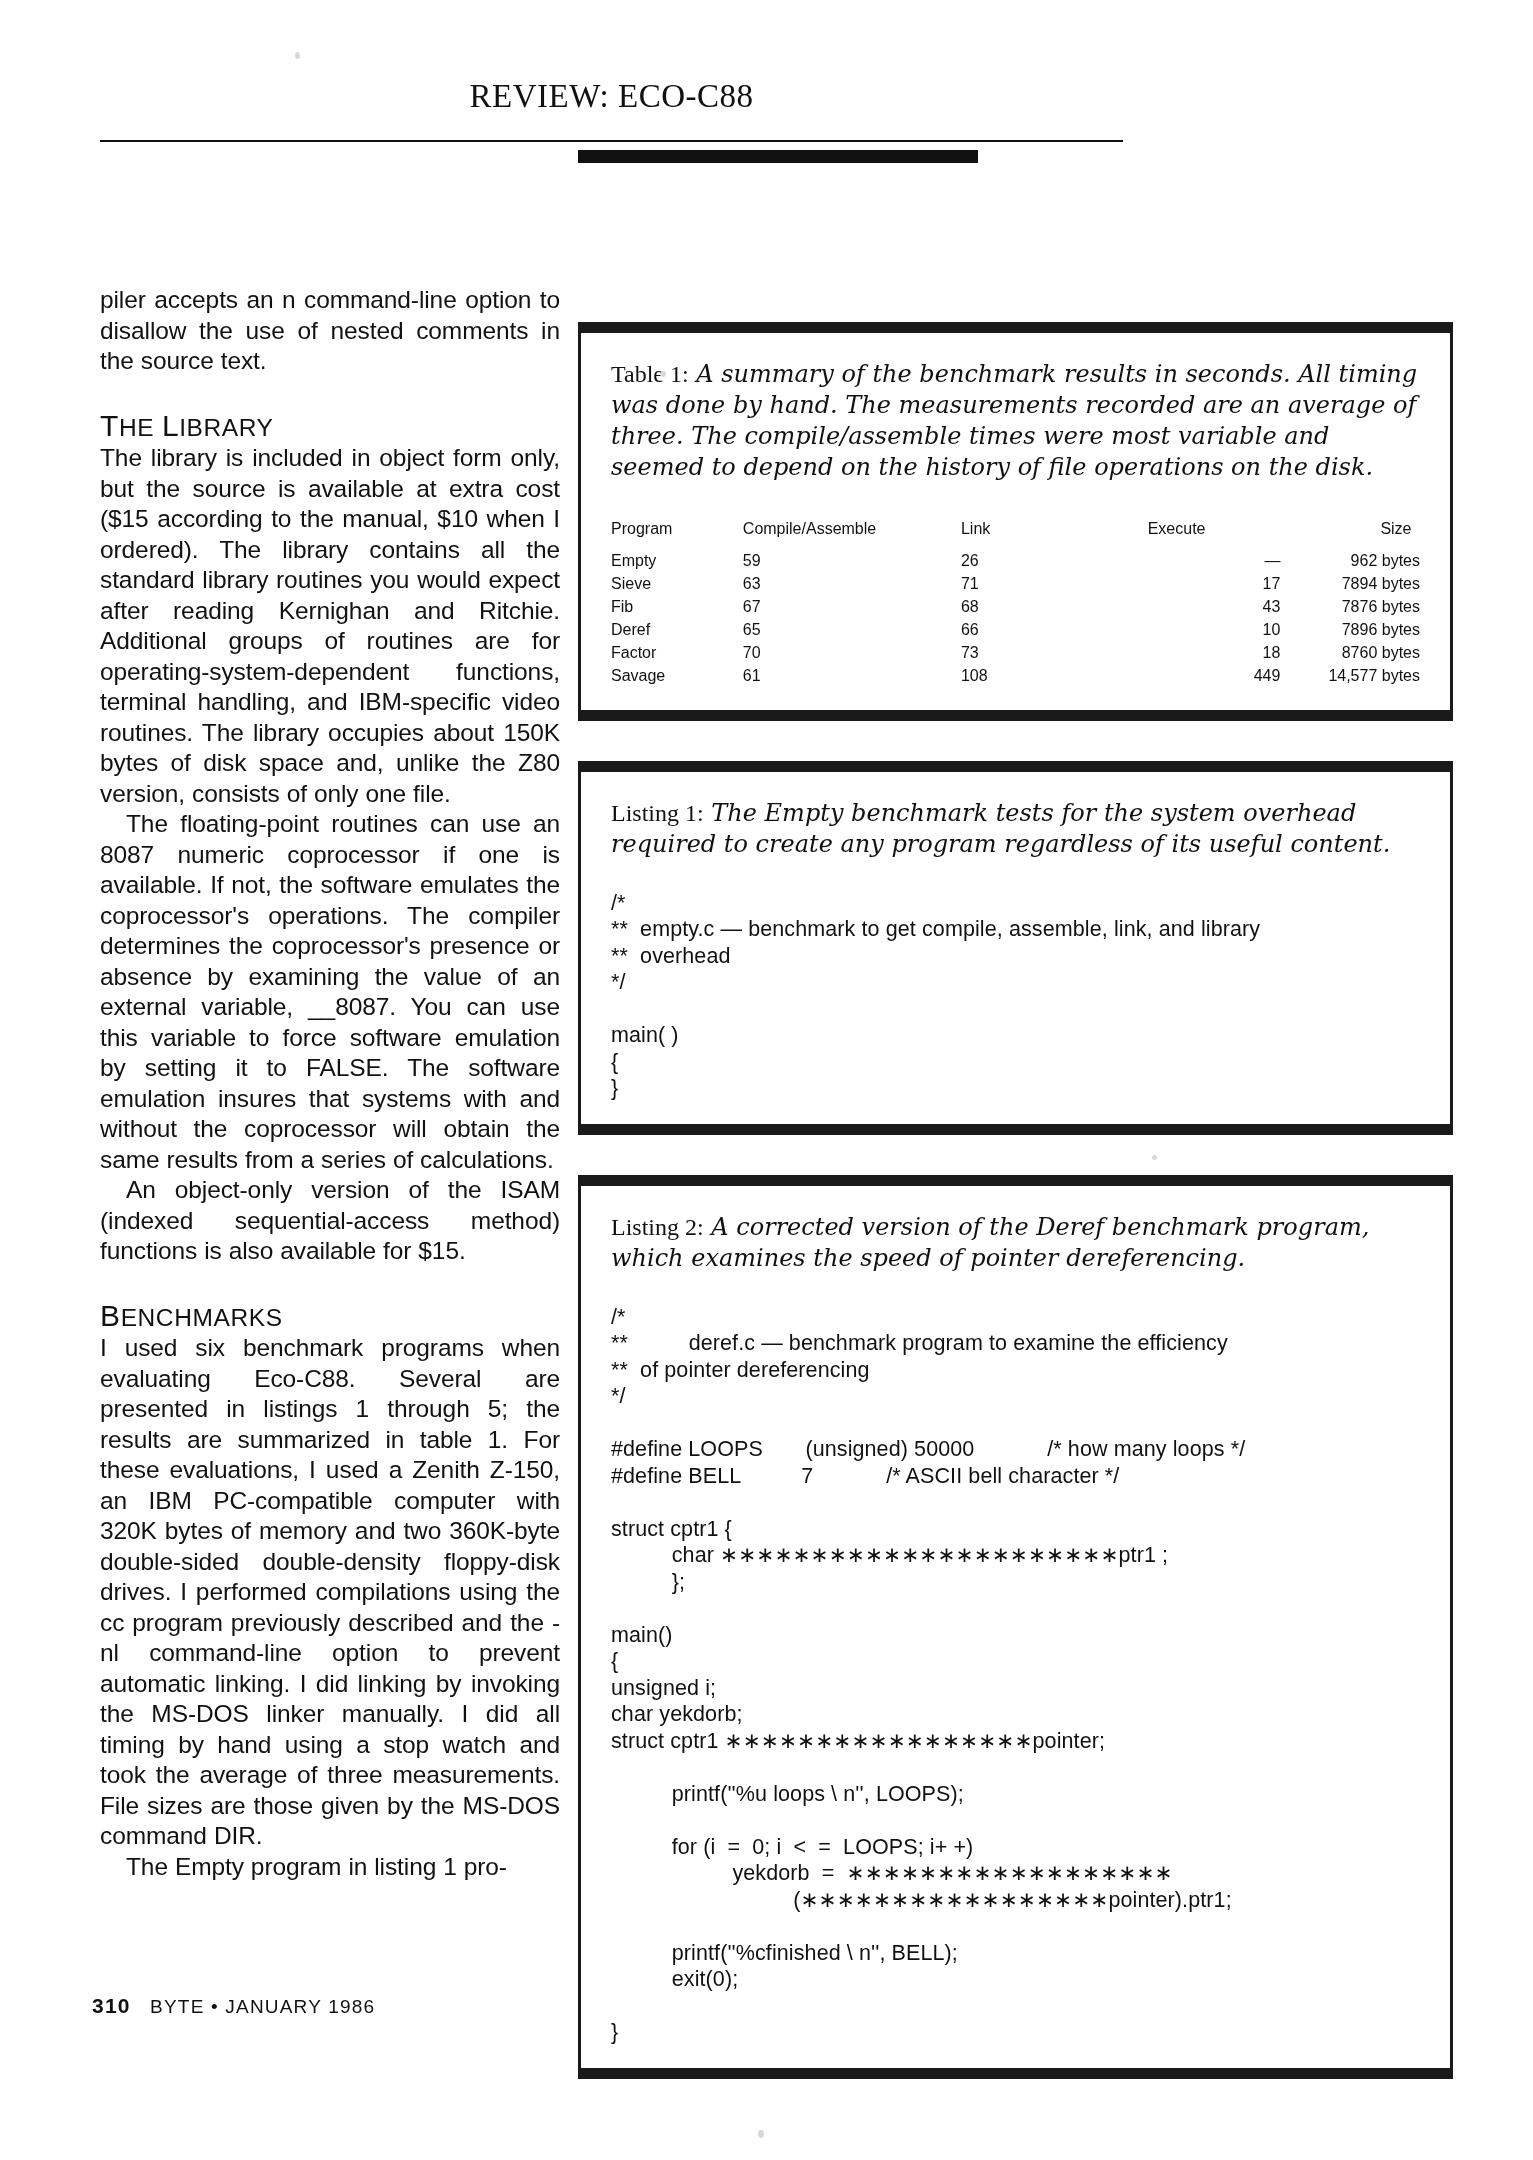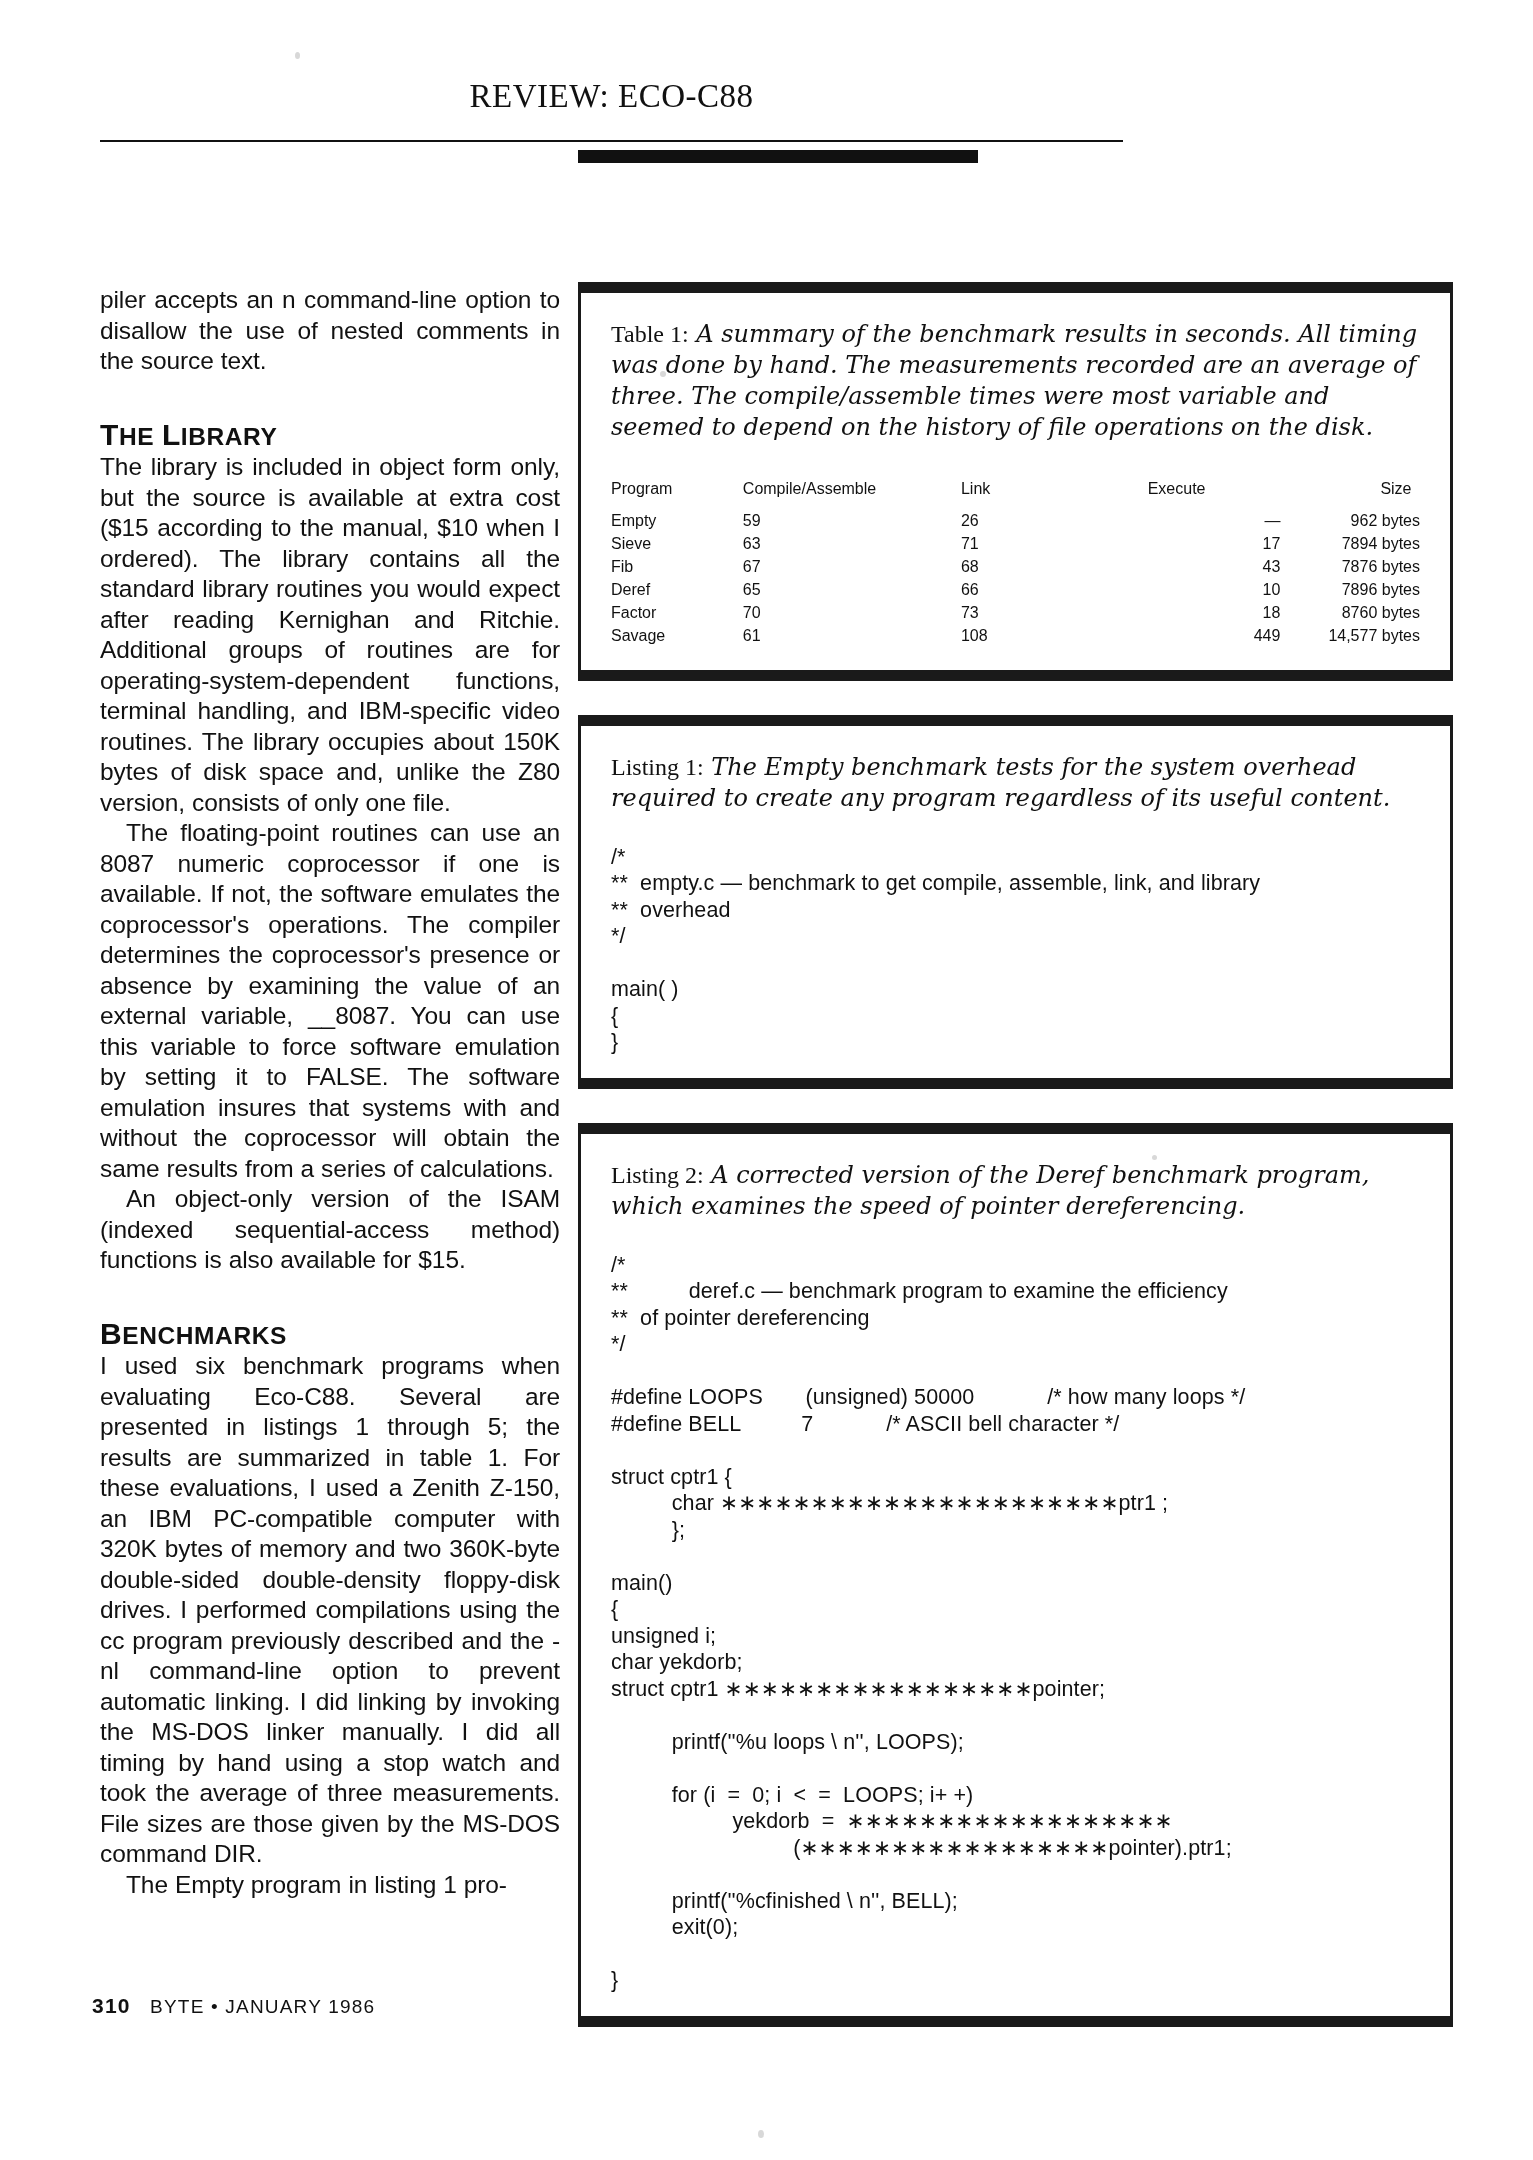--- a/index.html
+++ b/index.html
@@ -35,42 +35,43 @@
     font-size:24.5px; line-height:30.5px;
     text-align:justify;
     font-family:"Liberation Sans", sans-serif;
     letter-spacing:-0.1px;
     word-spacing:0.3px;
   }
   .left-col p { margin:0; }
   .left-col p.indent { text-indent:26px; }
   .head {
     font-size:24.5px;
-    font-weight:bold;
+    font-weight:normal;
     letter-spacing:0.6px;
-    margin-top:43px;
+    margin-top:34px;
     margin-bottom:0;
   }
   .head .sc { font-size:30px; }
 
   .right-col {
     position:absolute; left:578px; top:282px; width:875px;
   }
 
   
   .box {
     position:relative;
     background:#fff;
     border-left:3px solid #1a1a1a;
     border-right:3px solid #1a1a1a;
     border-top:11px solid #1a1a1a;
     border-bottom:11px solid #1a1a1a;
     box-sizing:border-box;
     margin-bottom:34px;
     padding:26px 30px 22px 30px;
+    margin-top:40px;
   }
   .caption {
     font-family:"DejaVu Serif", serif;
     font-style:italic;
     font-size:24px;
     line-height:31px;
     color:#111;
     margin:0 0 8px 0;
   }
   .caption .lbl { font-style:normal; font-family:"Liberation Serif", serif; }

